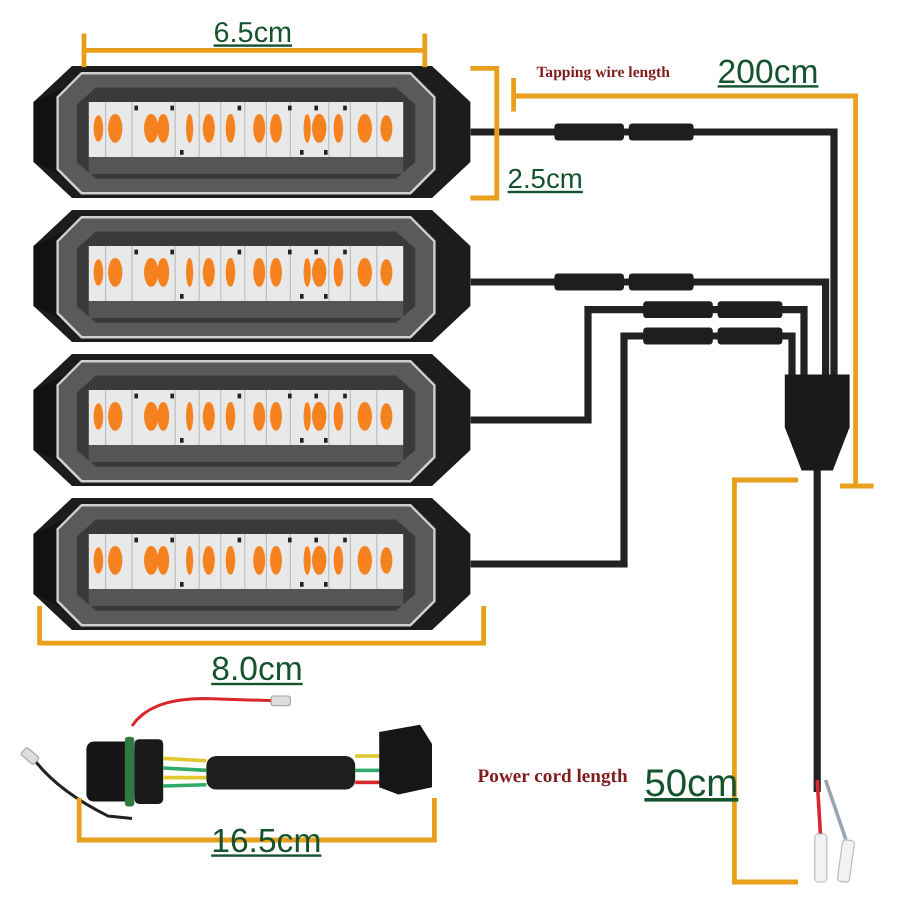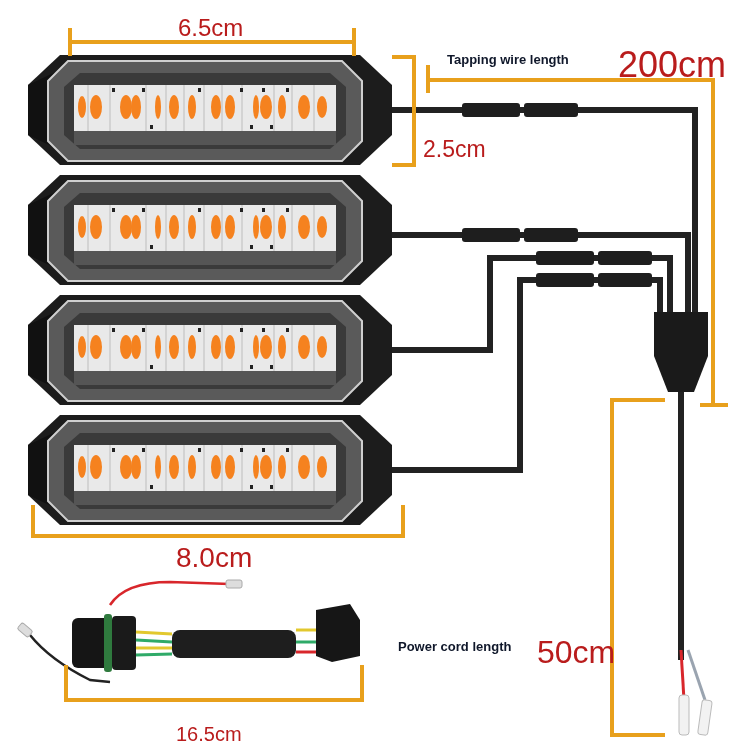--- a/index.html
+++ b/index.html
@@ -1,19 +1,19 @@
 <!DOCTYPE html>
 <html><head>
   <meta charset="utf-8">
   <style>
     html, body { margin: 0; padding: 0; }
     body { width: 750px; height: 750px; background: #ffffff; position: relative; overflow: hidden;
            font-family: "Liberation Sans", sans-serif; }
-    .dim-text { position: absolute; color: #b91c1c; font-family: "Liberation Sans", sans-serif; white-space: nowrap; }
-    .red-label { position: absolute; color: #0f172a; font-family: Liberation Sans, sans-serif; font-weight: bold; white-space: nowrap; }
+    .dim-text { position: absolute; color: #14532d; font-family: "Liberation Sans", sans-serif; white-space: nowrap; text-decoration: underline; }
+    .red-label { position: absolute; color: #7f1d1d; font-family: Liberation Serif, serif; font-weight: bold; white-space: nowrap; }
     svg { position: absolute; left: 0; top: 0; }
   </style>
 </head>
 <body>
 
 <svg width="750" height="750" viewBox="0 0 750 750">
   <defs>
     <g id="light-unit">
 
       <path d="M 28 30 L 60 0 L 360 0 L 392 30 L 392 80 L 360 110 L 60 110 L 28 80 Z" fill="#1c1c1c"></path>
@@ -137,19 +137,19 @@
 
     <polyline points="33,505 33,536 403,536 403,505"></polyline>
 
     <polyline points="66,665 66,700 362,700 362,665"></polyline>
   </g>
 </svg>
 
 <div class="dim-text" style="left:178px; top:14px; font-size:24px;">6.5cm</div>
 <div class="dim-text" style="left:423px; top:136px; font-size:23px;">2.5cm</div>
 <div class="dim-text" style="left:176px; top:542px; font-size:28px;">8.0cm</div>
-<div class="dim-text" style="left:176px; top:723px; font-size:20px;">16.5cm</div>
+<div class="dim-text" style="left:176px; top:685px; font-size:28px;">16.5cm</div>
 
 <div class="red-label" style="left:447px; top:52px; font-size:13px;">Tapping wire length</div>
-<div class="dim-text" style="left:618px; top:44px; font-size:36px;">200cm</div>
+<div class="dim-text" style="left:598px; top:44px; font-size:28px;">200cm</div>
 
-<div class="red-label" style="left:398px; top:639px; font-size:13px;">Power cord length</div>
+<div class="red-label" style="left:398px; top:639px; font-size:16px;">Power cord length</div>
 <div class="dim-text" style="left:537px; top:634px; font-size:32px;">50cm</div>
 
 </body></html>

